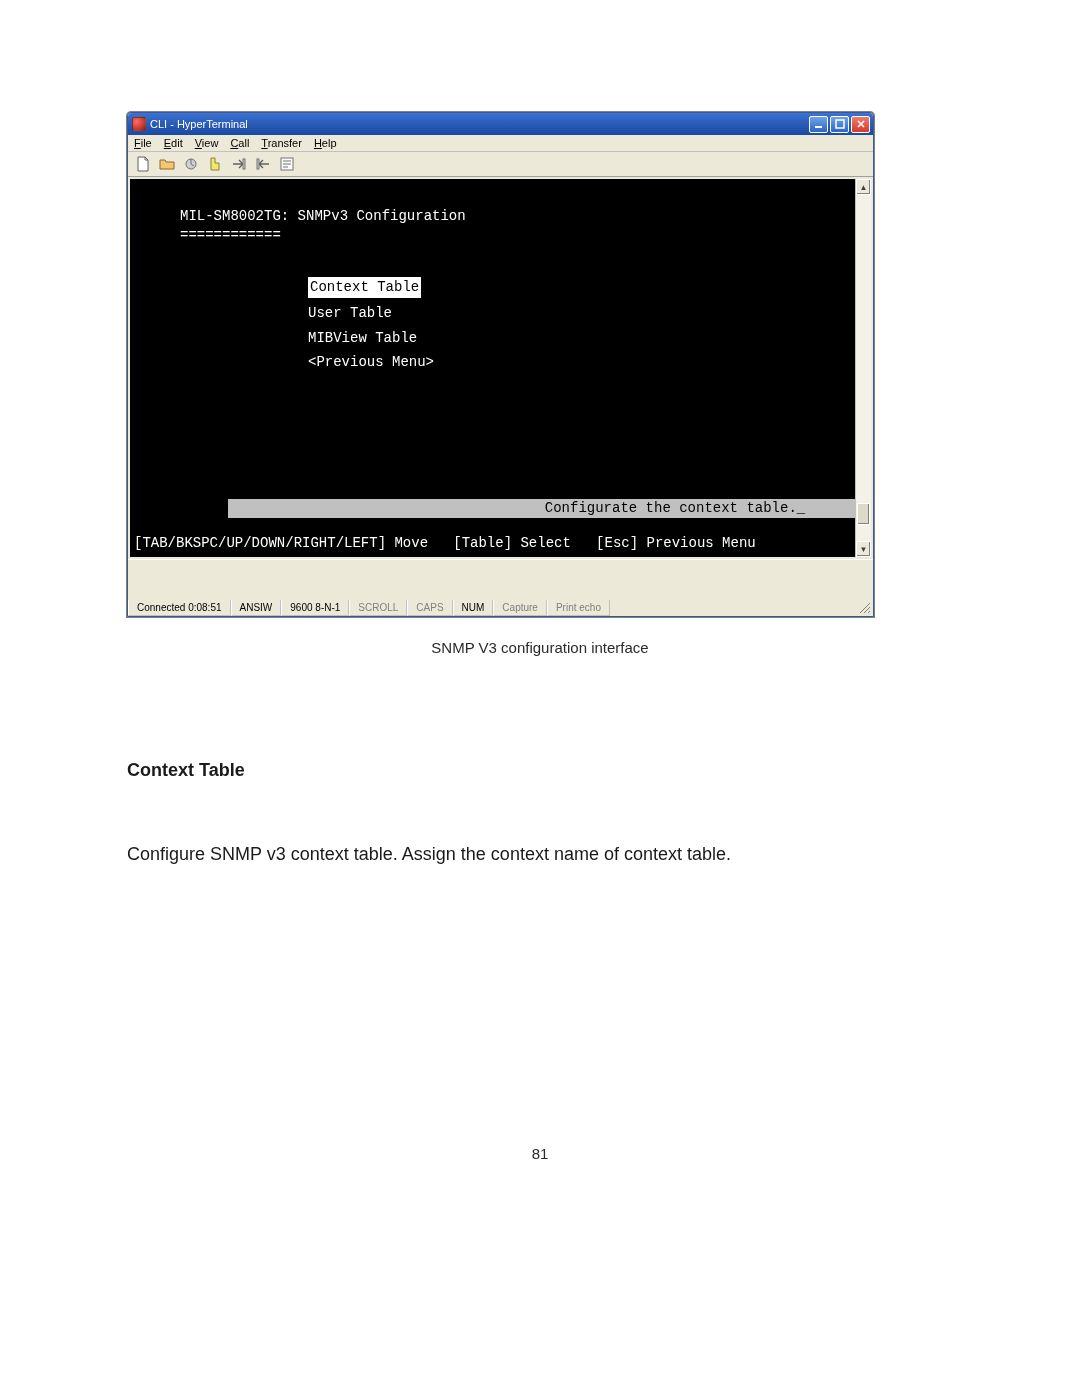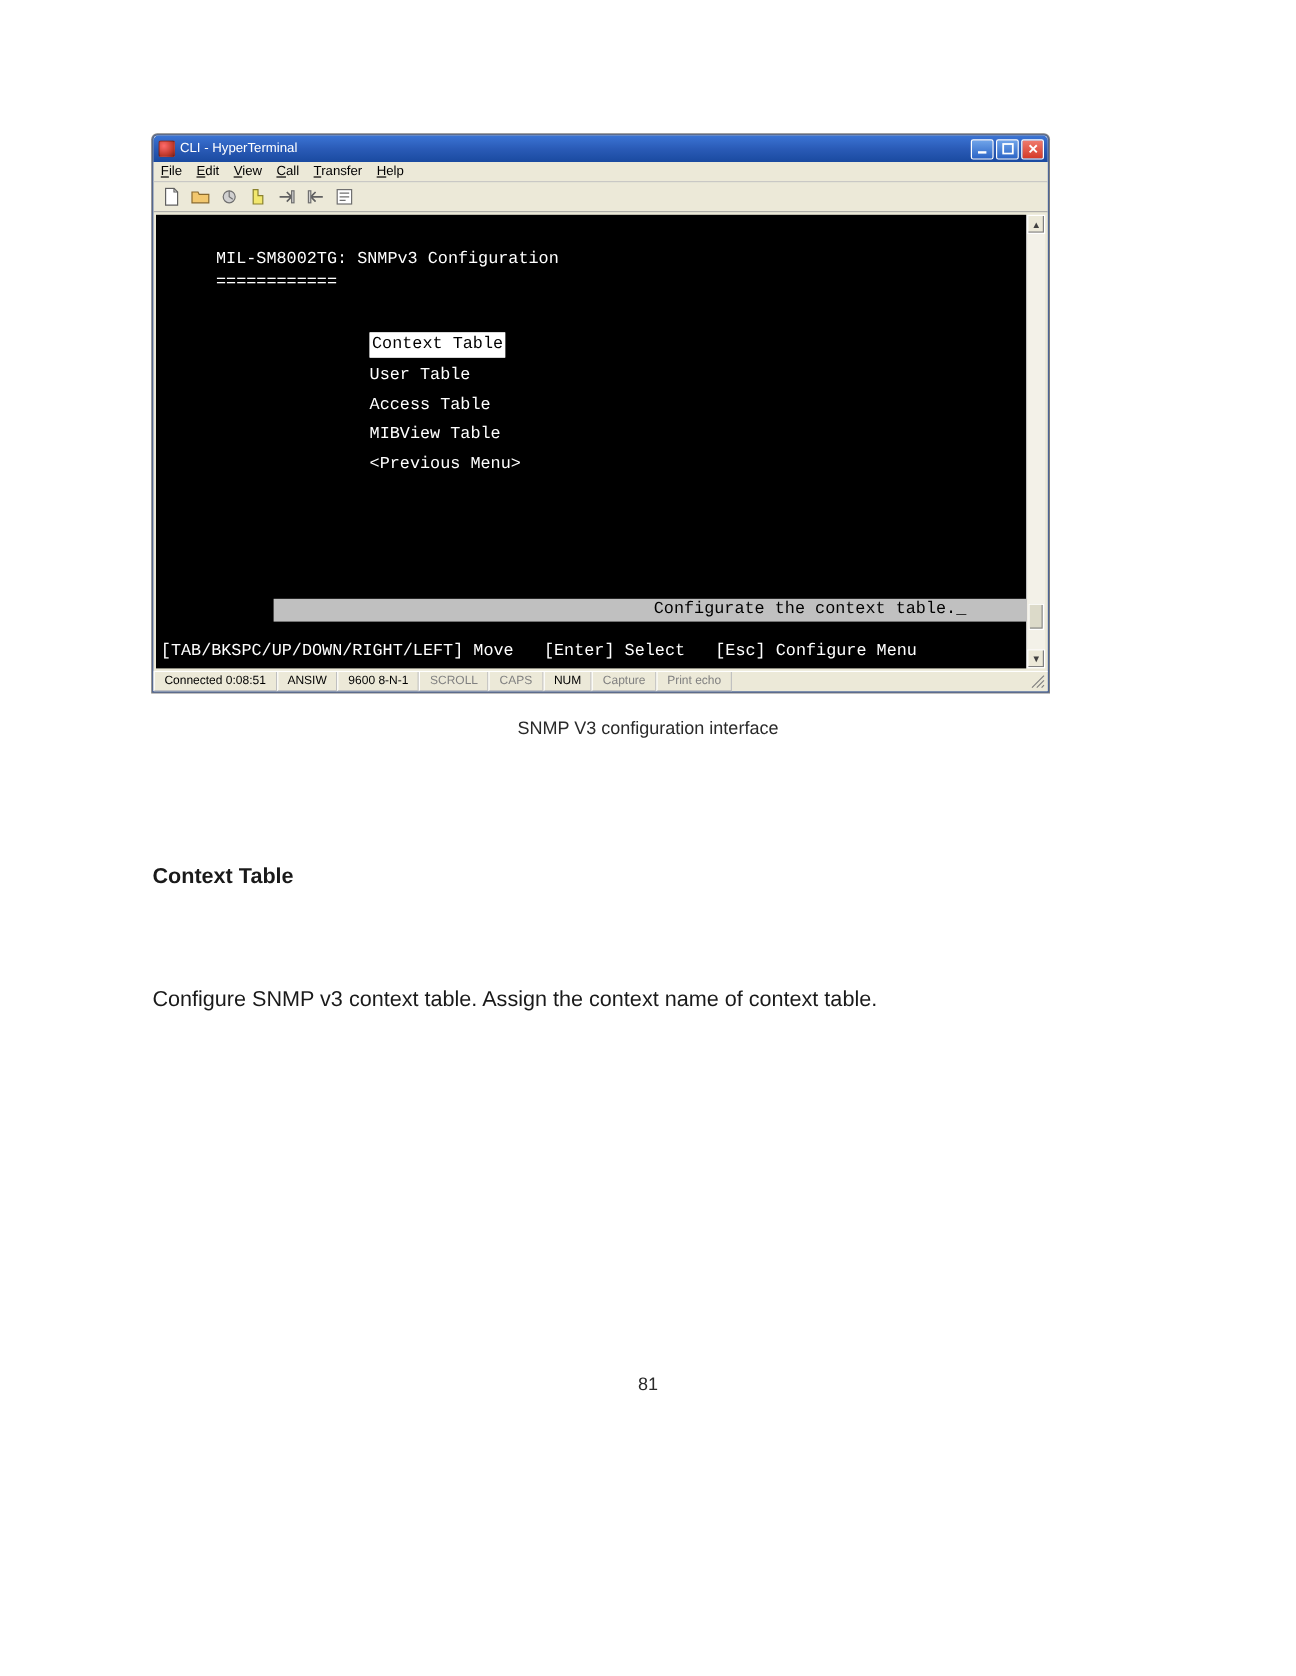--- a/index.html
+++ b/index.html
@@ -166,20 +166,21 @@
     display:flex;
     font-size:10px;
     color:#000;
   }
   .statusbar .cell {
     border:1px solid #c0c0c0;
     border-left-color:#fff;
     border-top:none;
     padding:2px 8px;
     min-width:40px;
+    margin-top:40px;
   }
   .statusbar .cell.dim { color:#808080; }
   .statusbar .grip {
     margin-left:auto;
     width:18px;
     display:flex; align-items:flex-end; justify-content:flex-end;
     padding:2px;
   }
   .statusbar .grip svg { width:12px; height:12px; }
   
@@ -191,21 +192,21 @@
   }
   .section-h {
     font-size: 18px;
     font-weight: bold;
     color: #1a1a1a;
     margin-top: 104px;
   }
   .section-p {
     font-size: 18px;
     color: #1a1a1a;
-    margin-top: 78px;
+    margin-top: 60px;
     line-height: 1.5;
   }
   .pagenum {
     position: absolute;
     width: 100%;
     text-align: center;
     top: 1145px;
     left: 0;
     font-size: 15px;
     color: #2a2a2a;
@@ -291,28 +292,27 @@
         </span>
     </div>
 
     <div class="term-wrap">
       <div class="terminal">
         <div class="hdr">MIL-SM8002TG: SNMPv3 Configuration</div>
         <div class="hdr">============</div>
         <div class="menu">
           <div class="row"><span class="sel">Context Table</span></div>
           <div class="row">User Table</div>
-          <div class="row">Access Table</div>
           <div class="row">MIBView Table</div>
           <div class="row">&lt;Previous Menu&gt;</div>
         </div>
         <div class="hint-bar">
           <span class="statusline">Configurate the context table._</span>
         </div>
-        <div class="navline">[TAB/BKSPC/UP/DOWN/RIGHT/LEFT] Move   [Enter] Select   [Esc] Configure Menu</div>
+        <div class="navline">[TAB/BKSPC/UP/DOWN/RIGHT/LEFT] Move   [Table] Select   [Esc] Previous Menu</div>
       </div>
       <div class="scrollbar">
         <div class="sb-btn">▲</div>
         <div class="sb-track">
           <div class="sb-thumb"></div>
         </div>
         <div class="sb-btn">▼</div>
       </div>
     </div>
 

